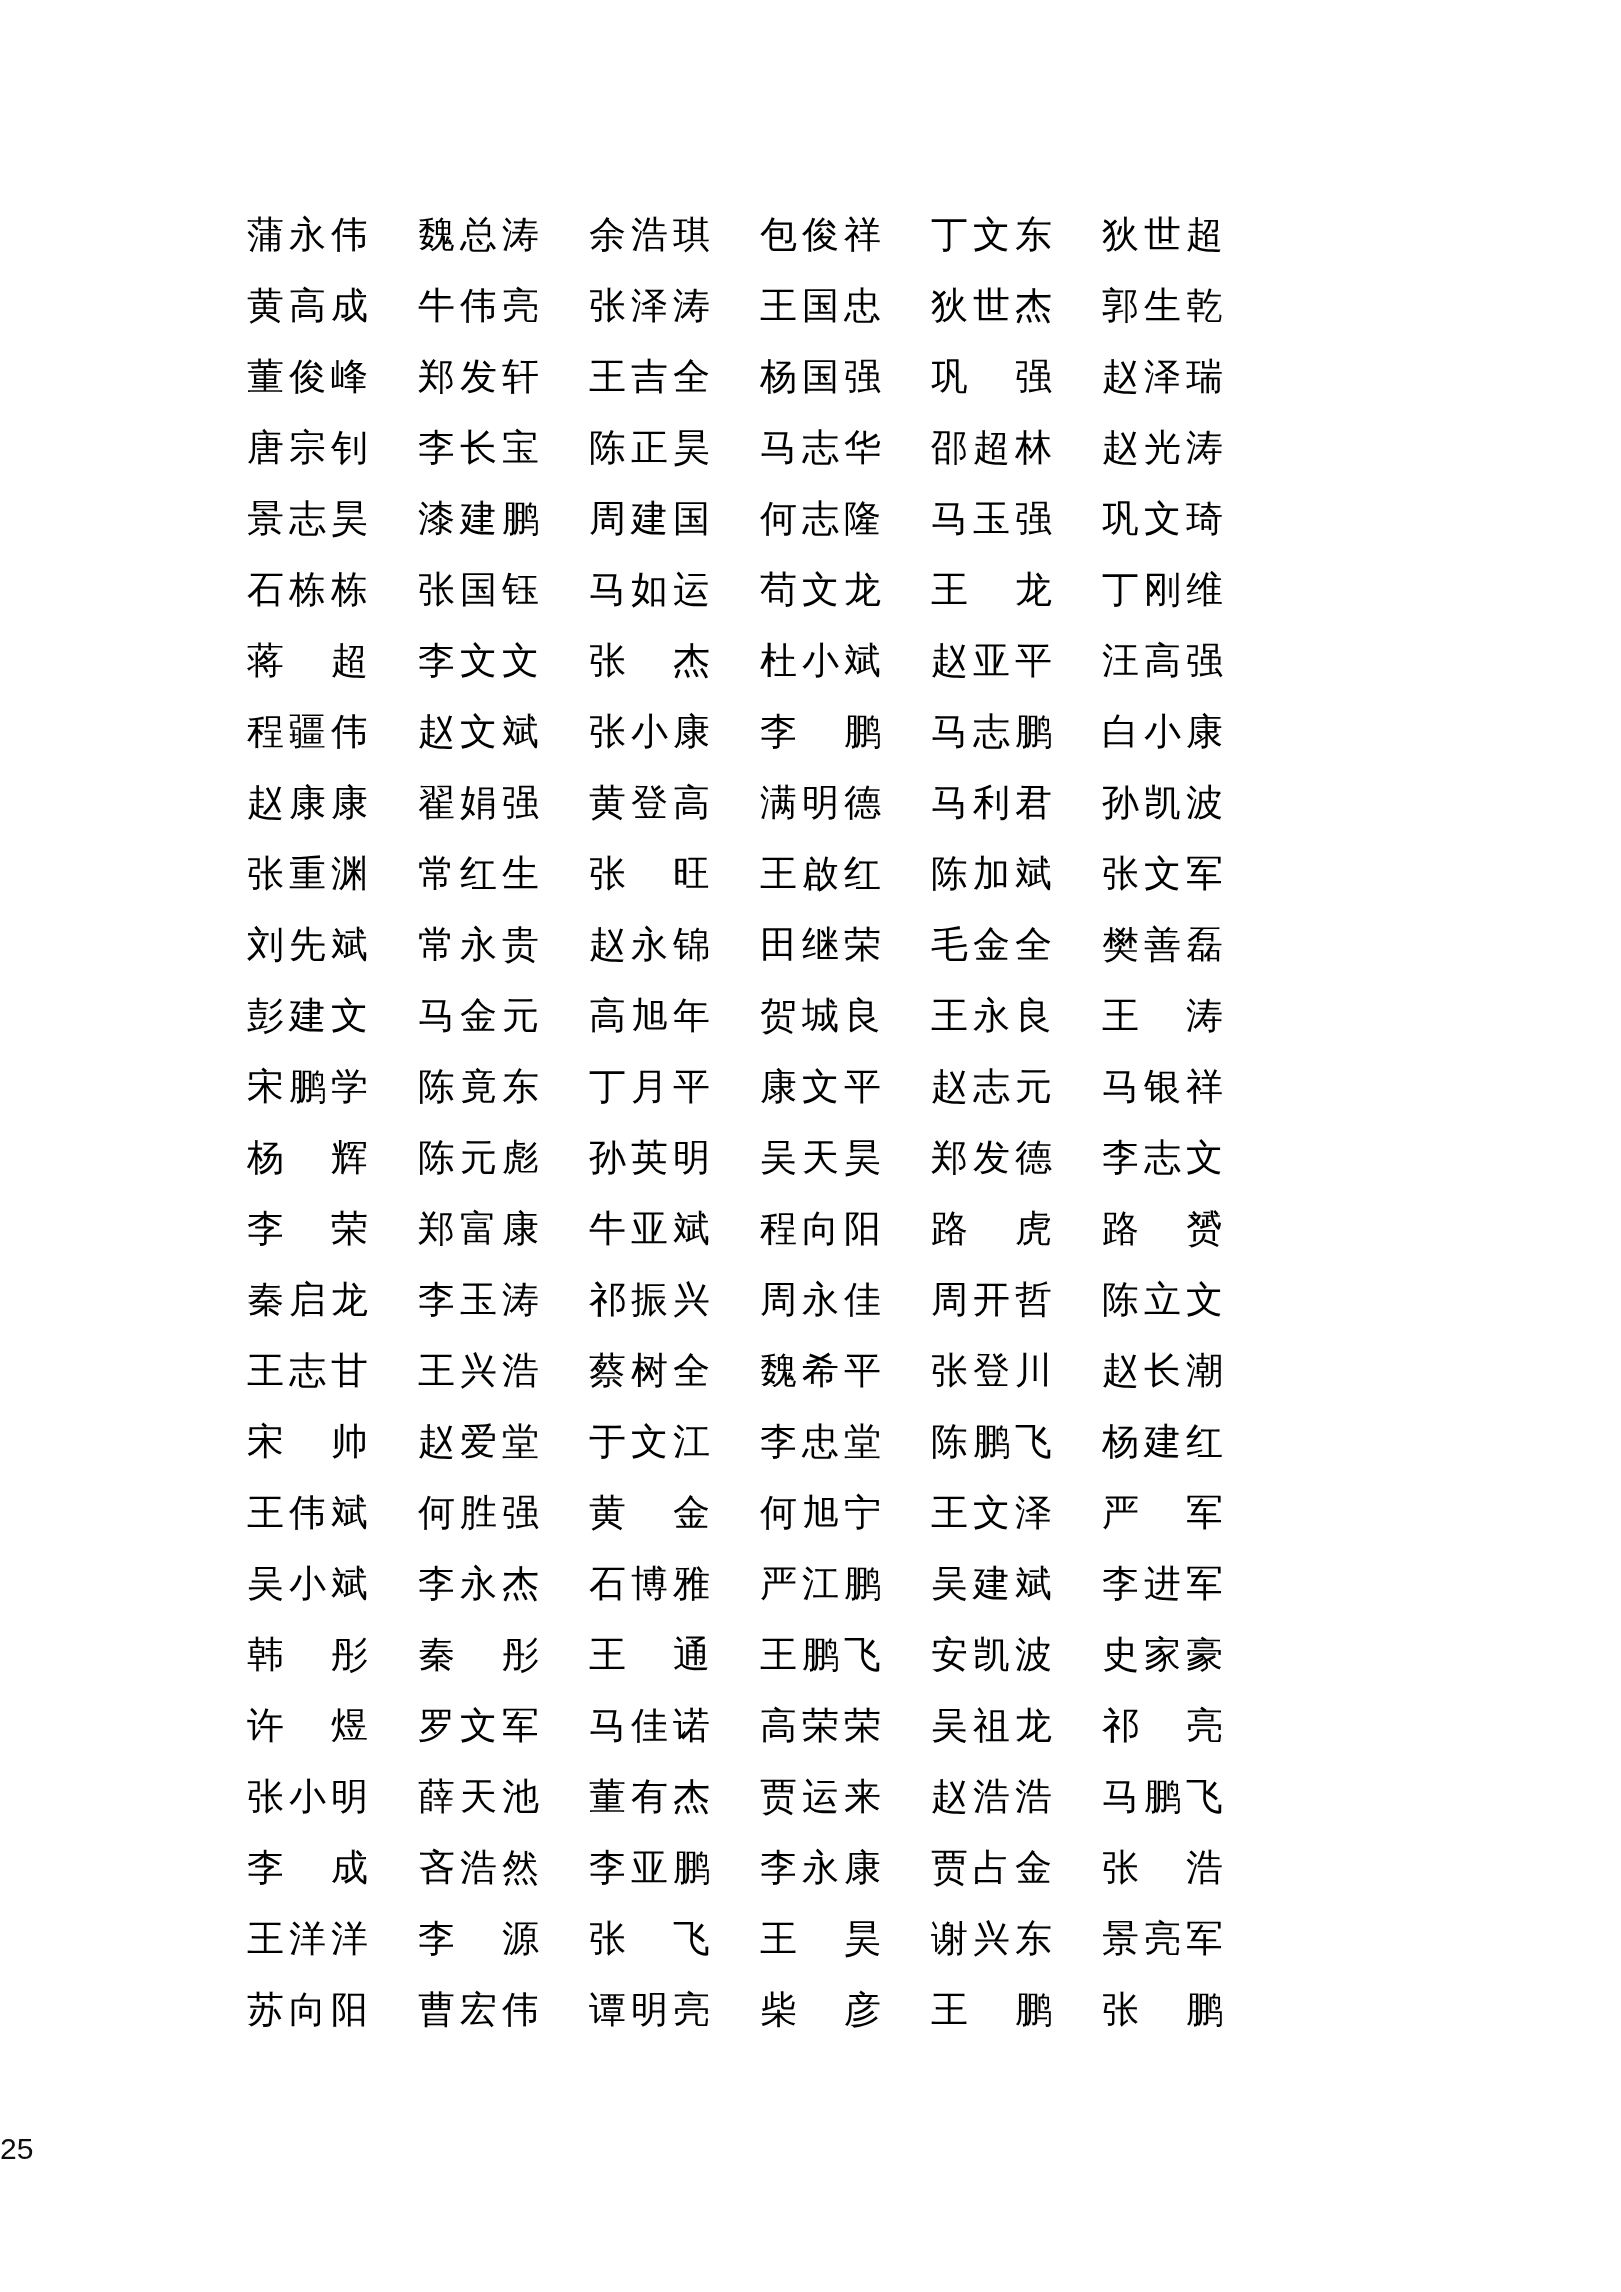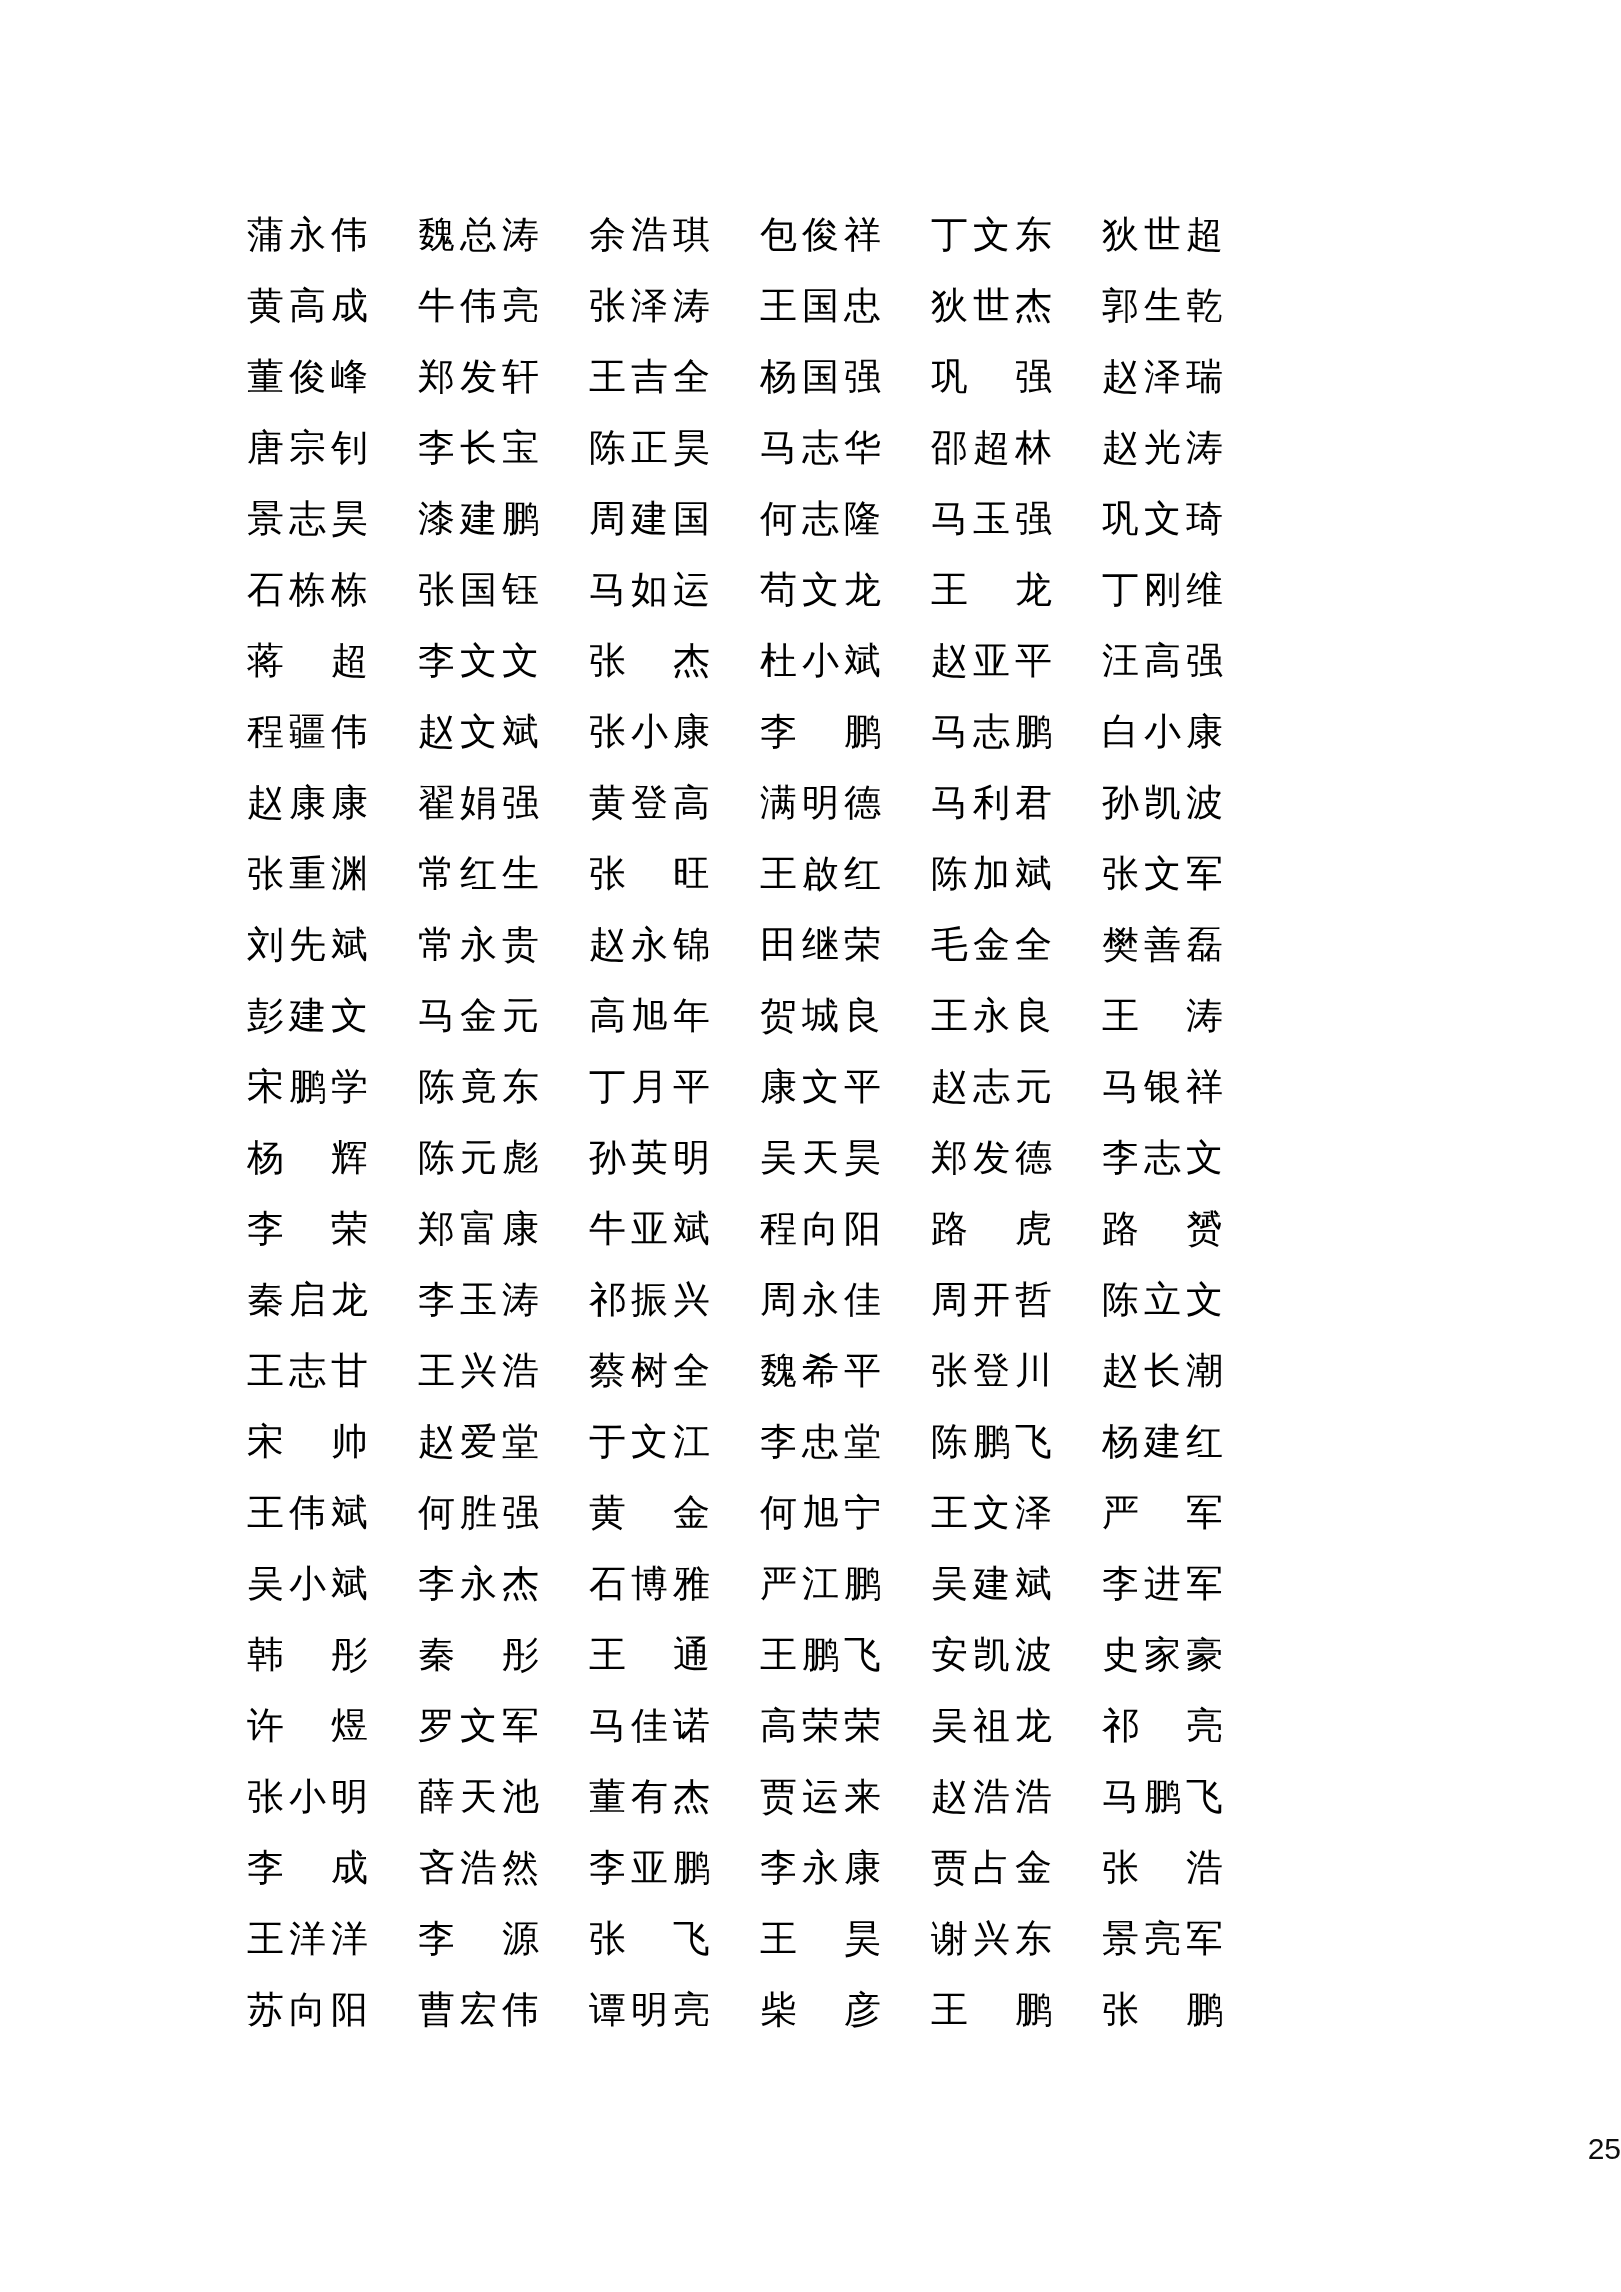--- a/index.html
+++ b/index.html
@@ -37,21 +37,21 @@
     white-space: nowrap;
   }
   .person-name .char {
     display: inline-block;
   }
   .page-number {
     position: absolute;
     top: 2131px;
     left: 0;
     width: 100%;
-    text-align: right;
+    text-align: left;
     font-family: "Liberation Sans", sans-serif;
     font-size: 30px;
     line-height: 35px;
     color: #0d0d0d;
   }
 </style>
 </head>
 <body>
 
 <div class="page">

